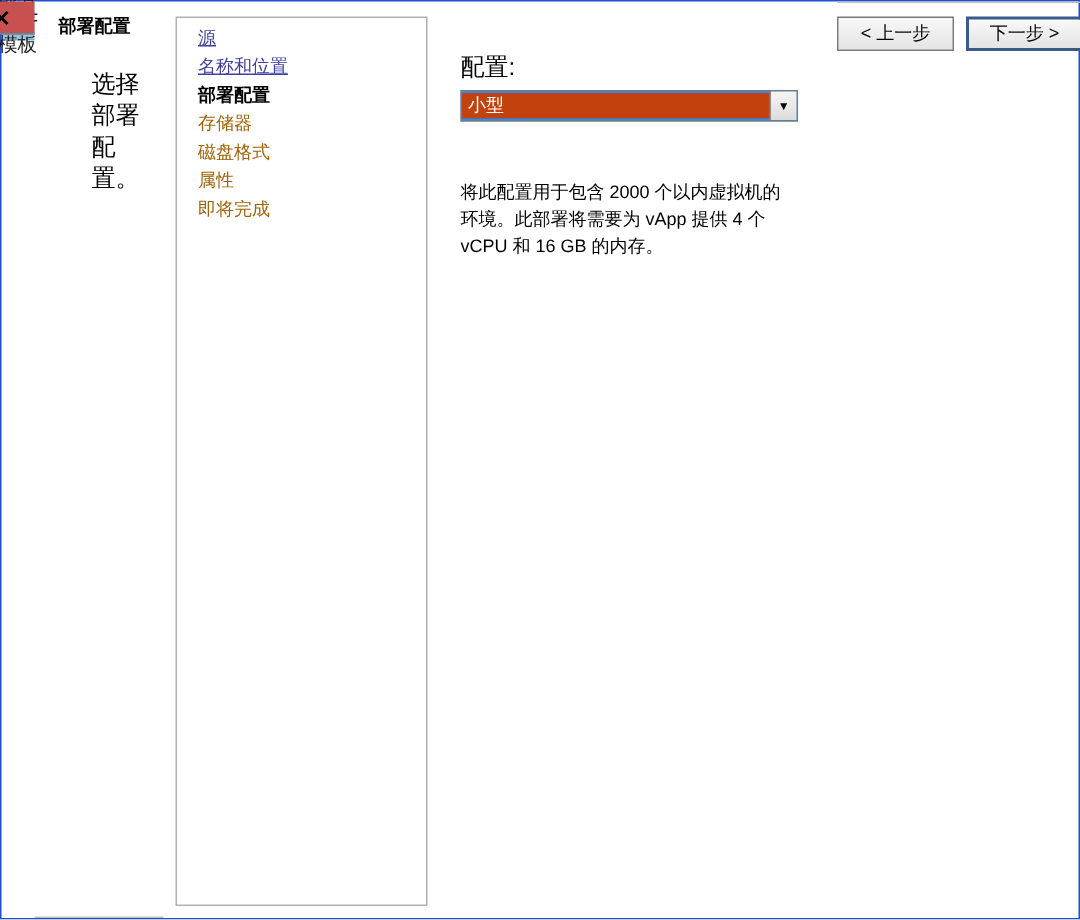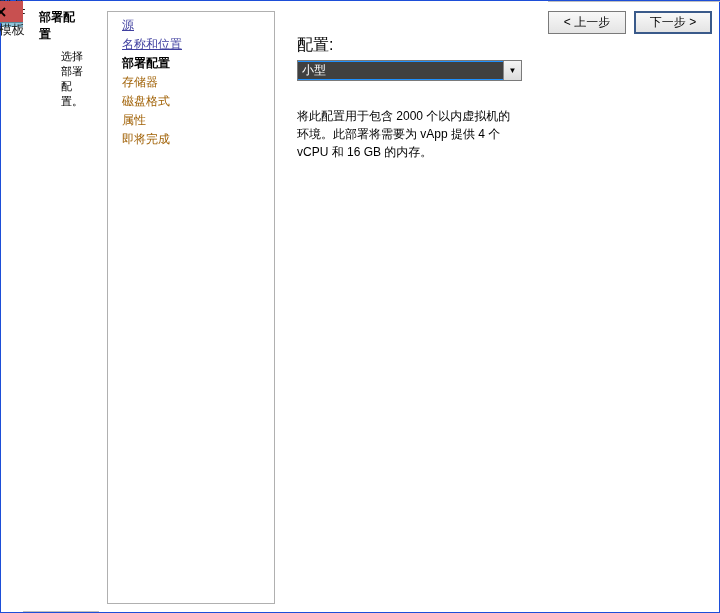--- a/index.html
+++ b/index.html
@@ -80,23 +80,23 @@
       padding: 8px 16px 10px 16px;
       border-bottom: 1px solid #c0c0c0;
     }
     .header-title {
       font-weight: bold;
       color: #000;
       font-size: 12px;
     }
     .header-subtitle {
       margin-left: 22px;
-      margin-top: 6px;
-      color: #000;
-      font-size: 11px;
+      margin-top: 20px;
+      color: #000;
+      font-size: 16px;
     }
     .body-area {
       flex: 1;
       display: flex;
       padding: 10px 8px 8px 8px;
       gap: 0;
     }
     .sidebar {
       width: 168px;
       border: 1px solid #b0b0b0;
@@ -138,35 +138,35 @@
       background: #1e90ff;
       display: flex;
       align-items: center;
       position: relative;
     }
     .config-select-value {
       color: #ffffff;
       padding: 0 4px;
       font-size: 12px;
       flex: 1;
-      background: #404040;
+      background: #c2410c;
     }
     .config-select-arrow {
       width: 18px;
       height: 19px;
       background: linear-gradient(to bottom, #f5f5f5, #dcdcdc);
       border-left: 1px solid #888;
       display: flex;
       align-items: center;
       justify-content: center;
       font-size: 8px;
       color: #000;
     }
     .config-description {
-      margin-top: 26px;
+      margin-top: 38px;
       color: #000;
       font-size: 12px;
       line-height: 18px;
     }
     .footer {
       height: 42px;
       border-top: 1px solid #c0c0c0;
       display: flex;
       justify-content: flex-end;
       align-items: center;

